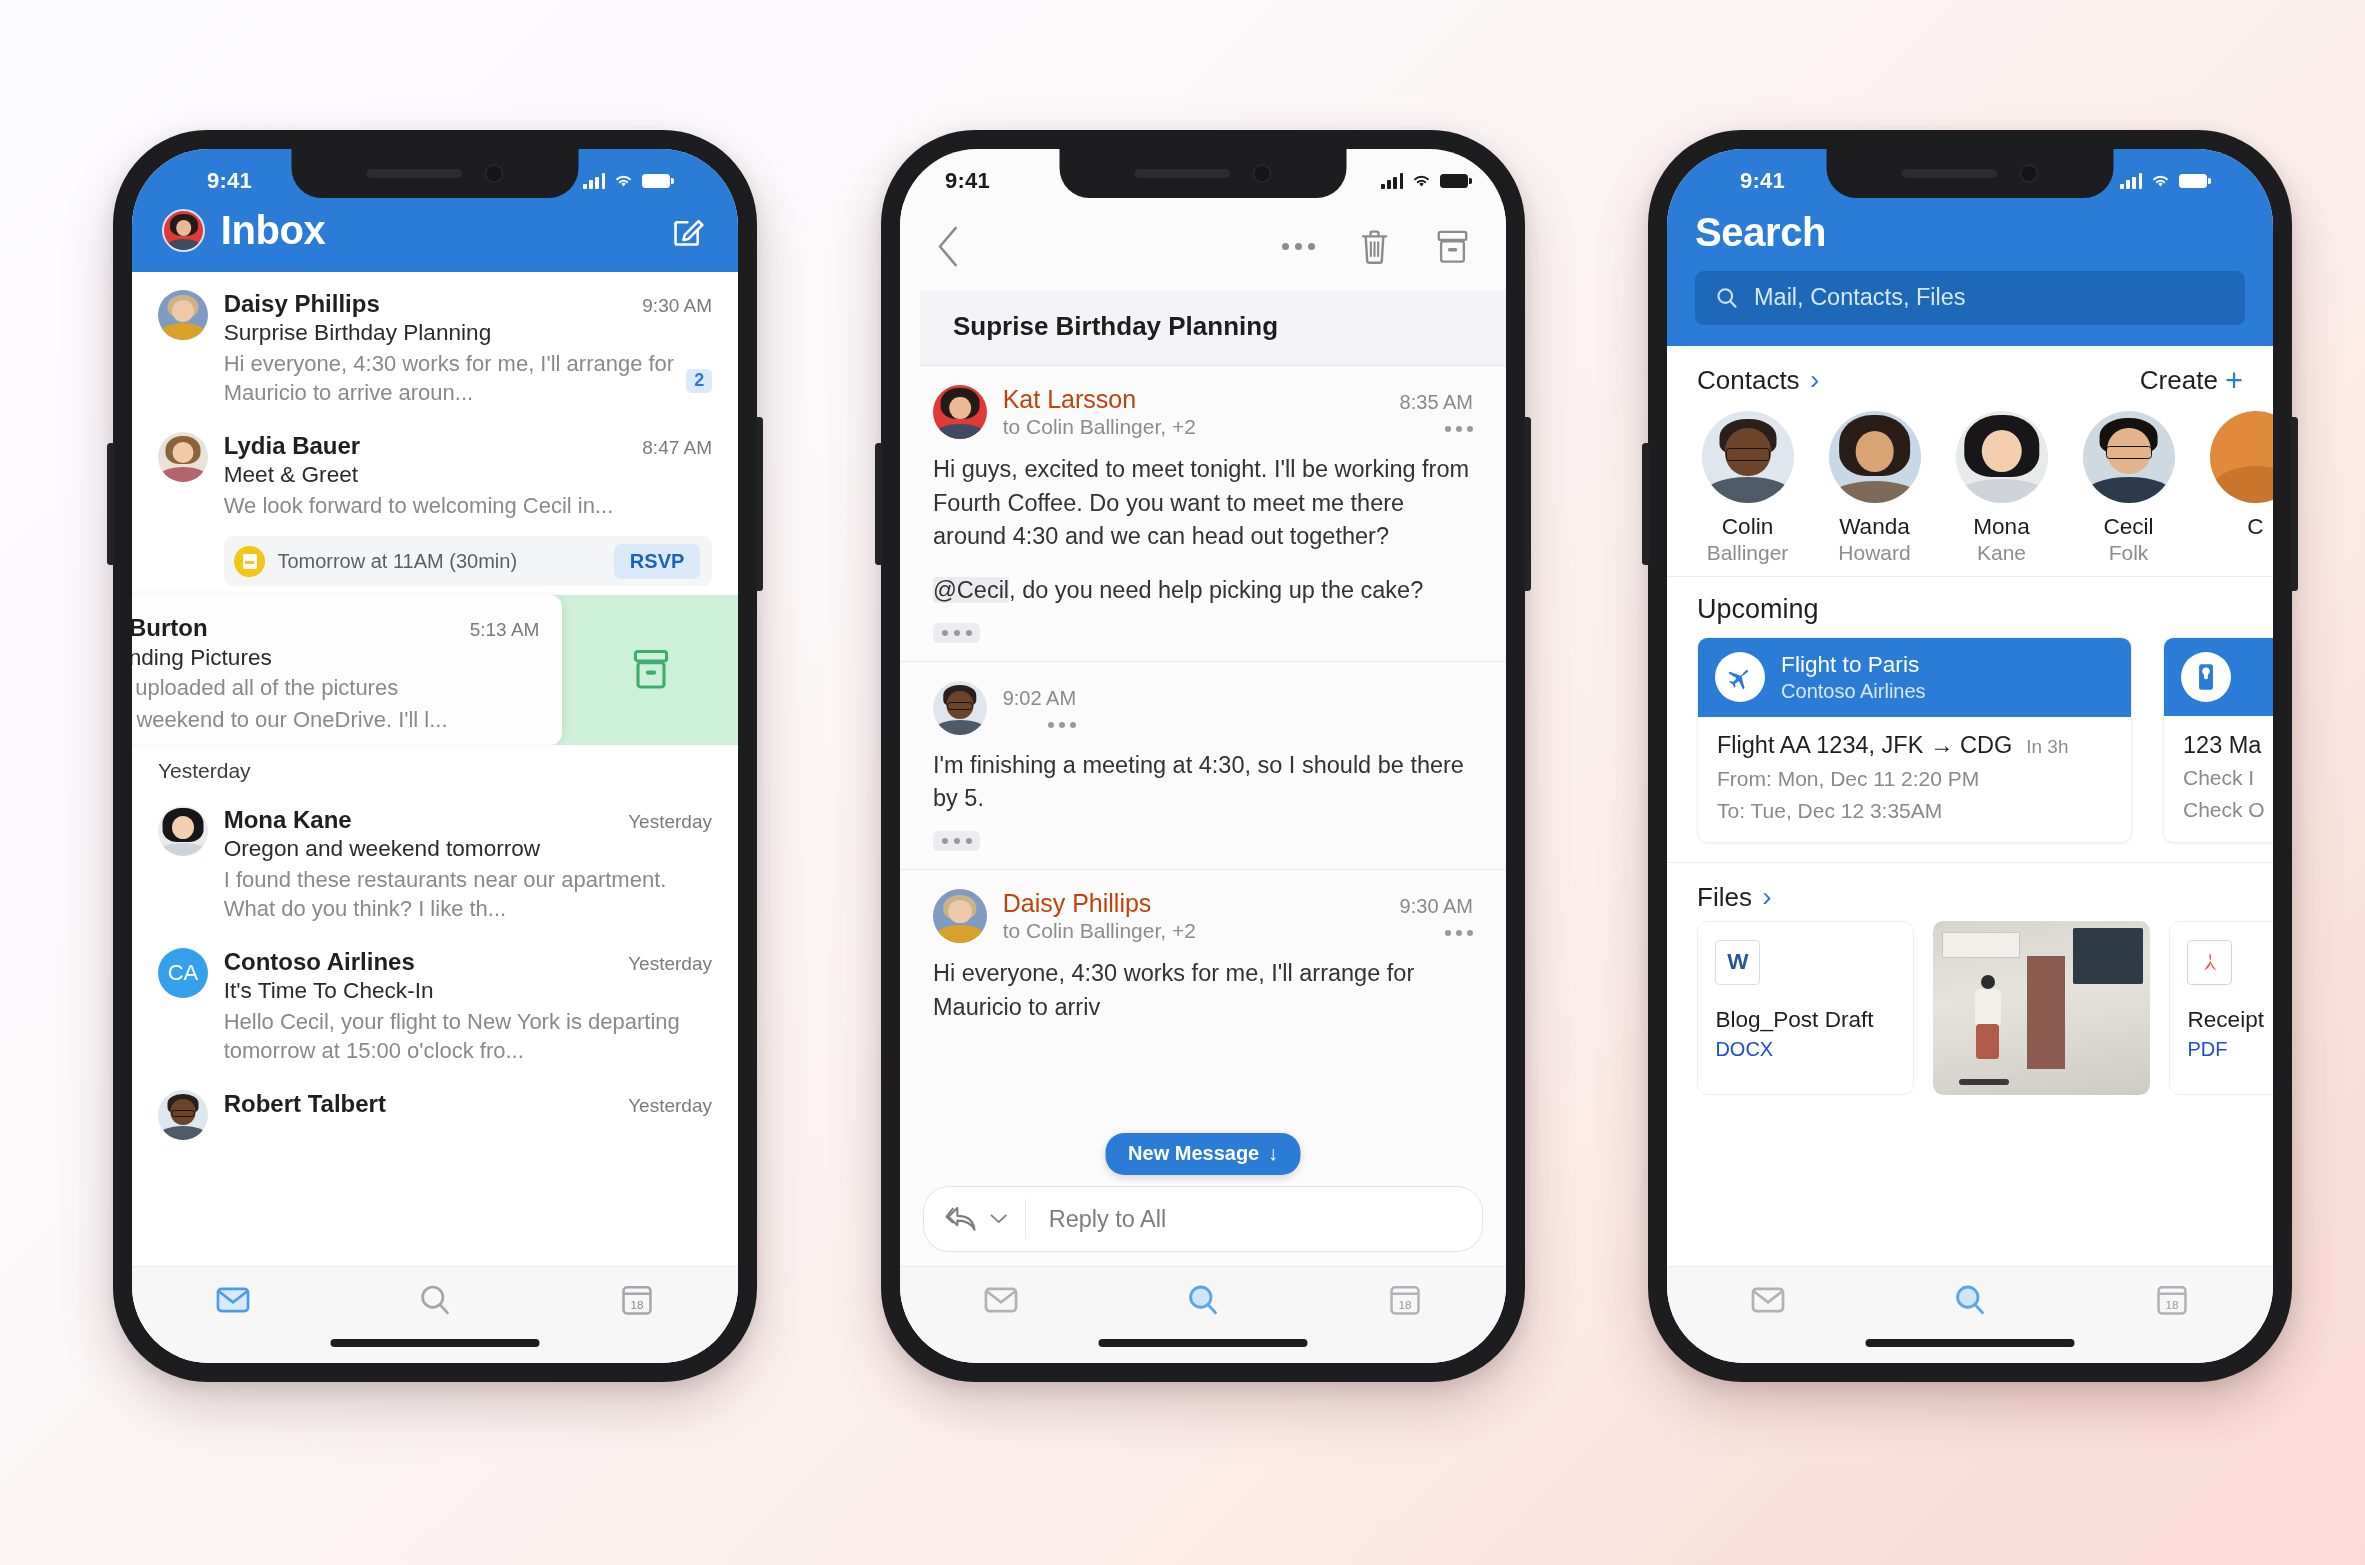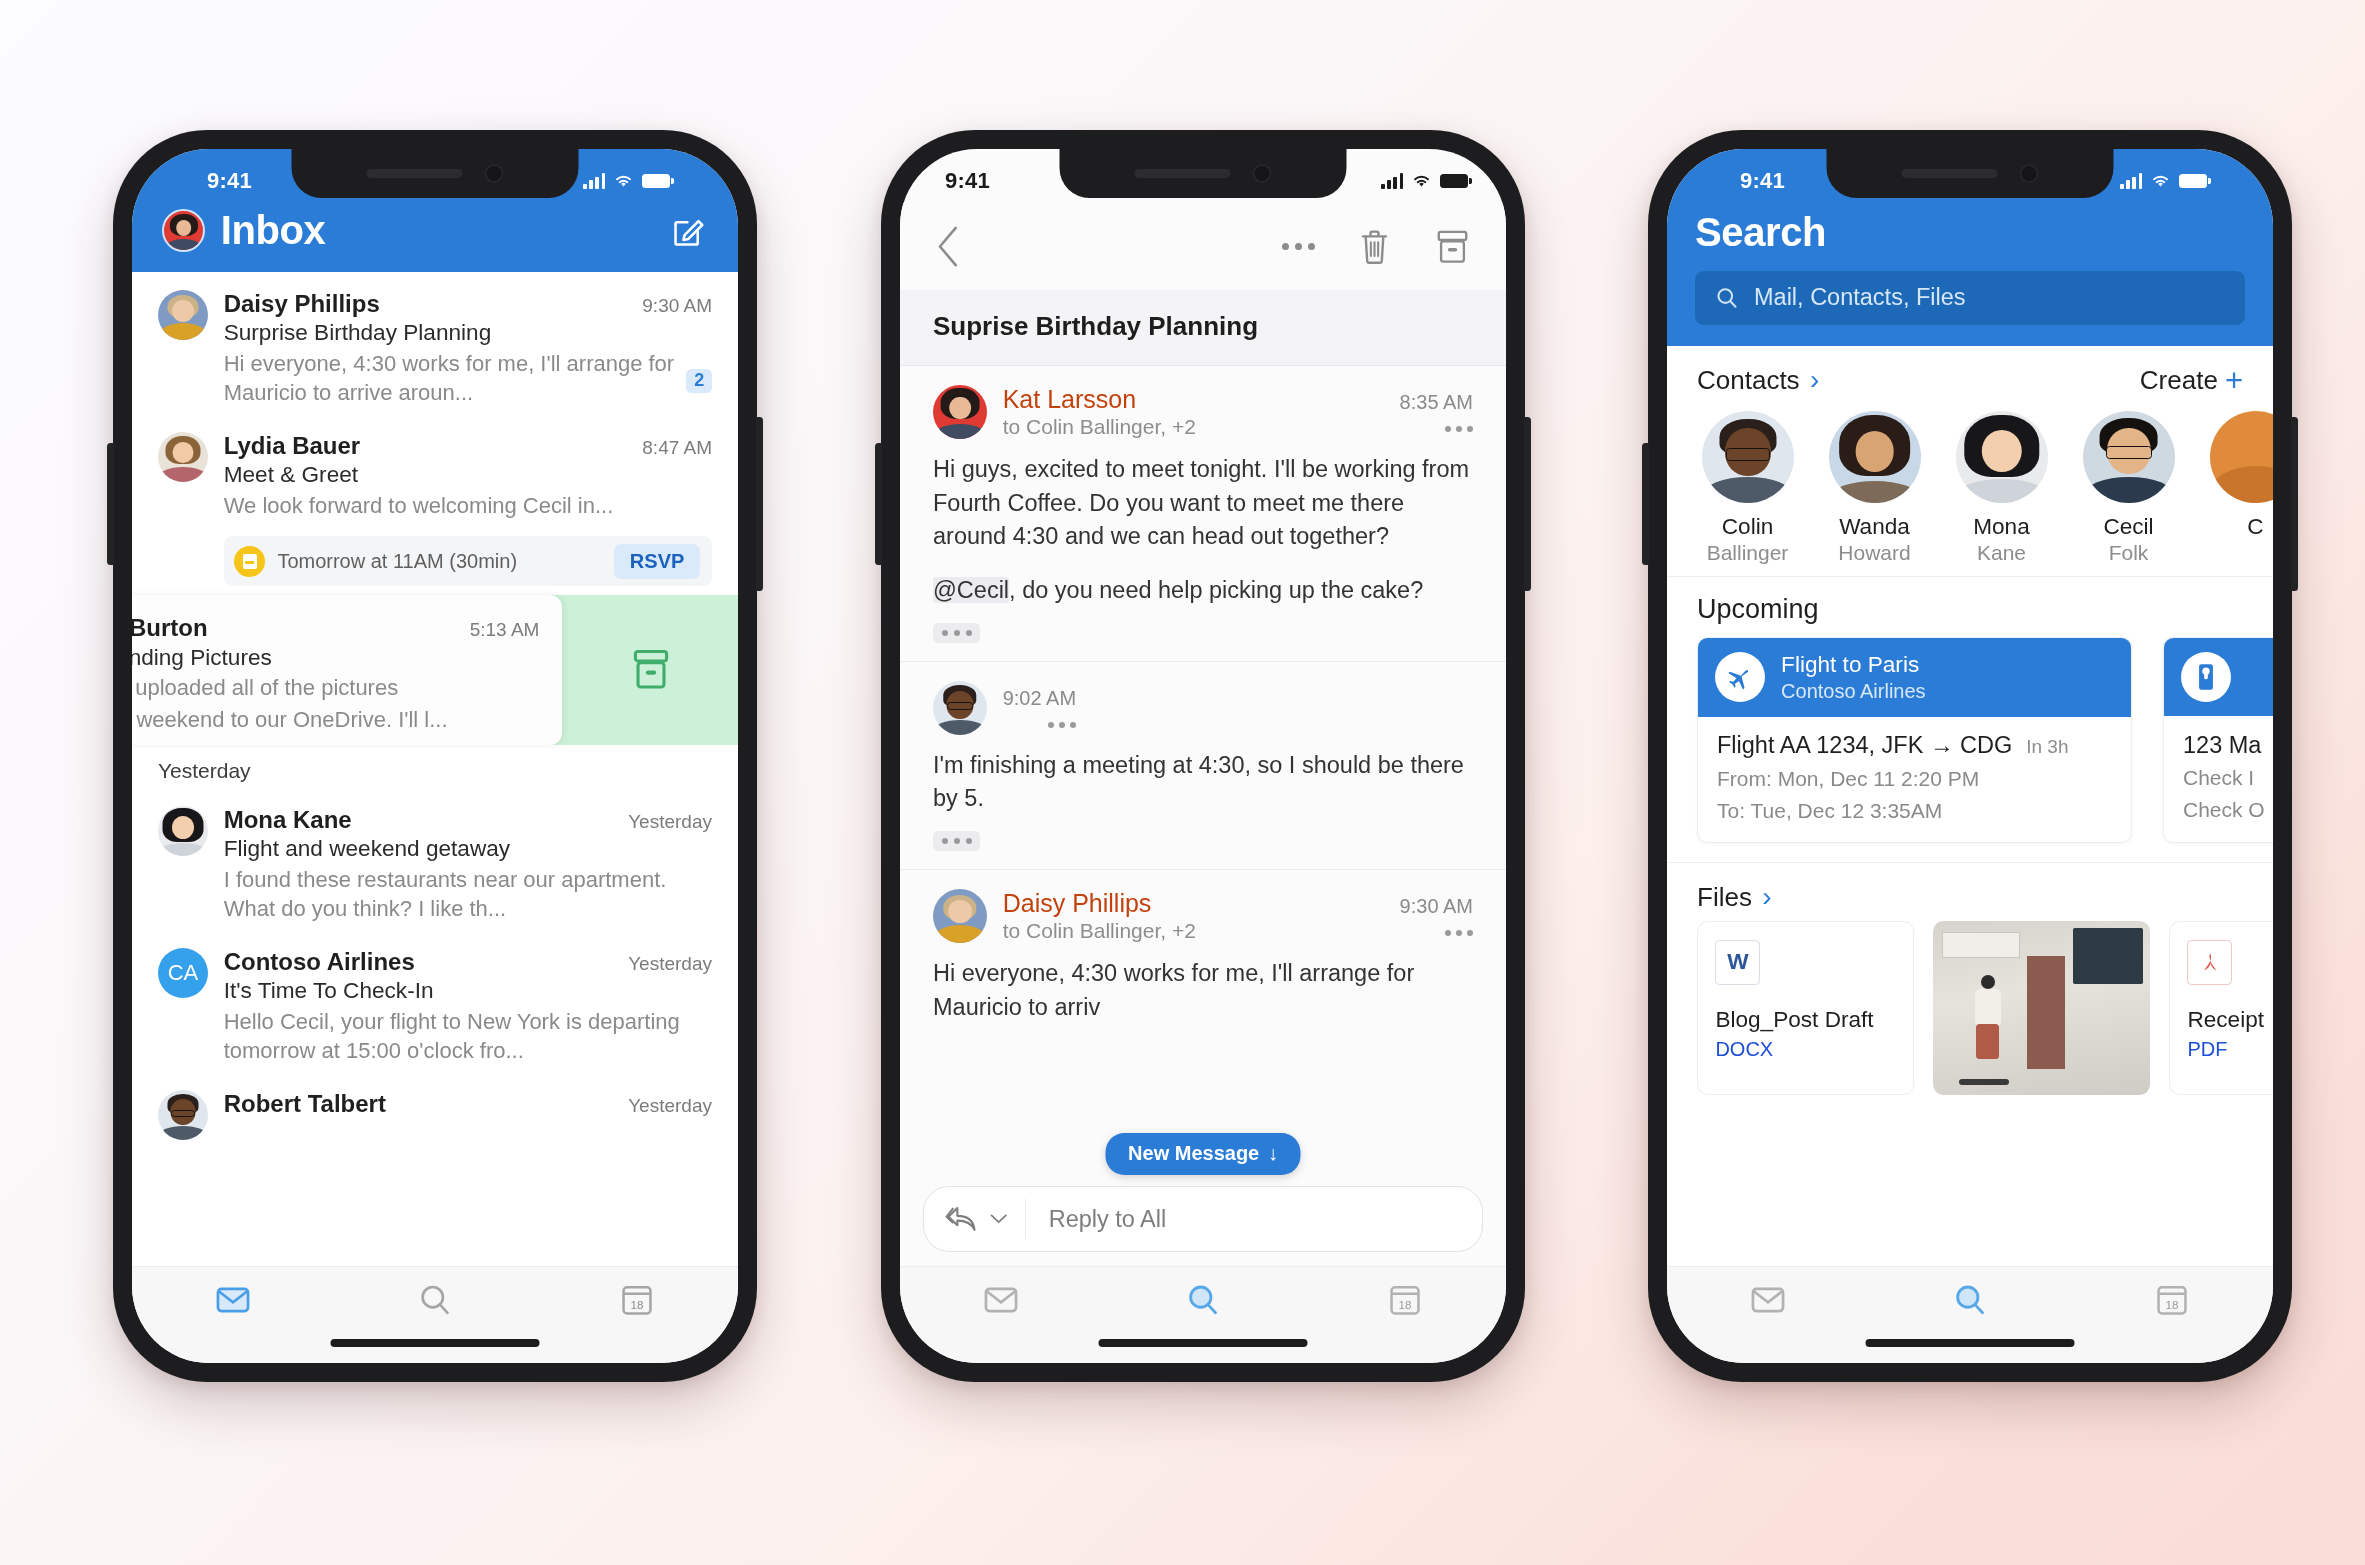--- a/index.html
+++ b/index.html
@@ -254,20 +254,21 @@
   }
   .conv-nav-right { display: flex; align-items: center; gap: 42px; }
   .dots-h { display: flex; gap: 6px; }
   .dots-h i { width: 7px; height: 7px; border-radius: 50%; background: #8c8c8c; display: block; }
 
   .subject-bar {
     background: #f4f4f6;
     padding: 21px 33px 22.6px;
     font-size: 26px; font-weight: bold; color: #1e1e1e;
     border-bottom: 0.9px solid #e8e8ea;
+    margin-left: 20px;
   }
 
   .msg { padding: 19px 33px 17.4px; border-bottom: 0.9px solid #eaeaec; background:#fbfbfc; }
   .msg-head { display: flex; align-items: center; gap: 15.7px; }
   .av-msg { width: 54px; height: 54px; }
   .msg-who { flex: 1; min-width: 0; }
   .msg-name { font-size: 25px; font-weight: 500; color: #c2410c; }
   .msg-to { font-size: 21px; color: #8d8d8d; margin-top: 1.7px; }
   .msg-right { text-align: right; }
   .msg-time { font-size: 20px; color: #8a8a8a; }
@@ -592,21 +593,21 @@
         <div class="avatar av-mail ph a-mona">
           <div class="hair"></div>
             <div class="face"></div>
             <div class="body"></div>
         </div>
         <div class="mail-body">
           <div class="mail-top">
             <span class="sender">Mona Kane</span>
             <span class="time">Yesterday</span>
           </div>
-          <div class="subject">Flight and weekend getaway</div>
+          <div class="subject">Oregon and weekend tomorrow</div>
           <div class="preview">I found these restaurants near our apartment. What do you think? I like th...</div>
         </div>
       </div>
 
       <div class="mail-row">
         <div class="initials-av">CA</div>
         <div class="mail-body">
           <div class="mail-top">
             <span class="sender">Contoso Airlines</span>
             <span class="time">Yesterday</span>

